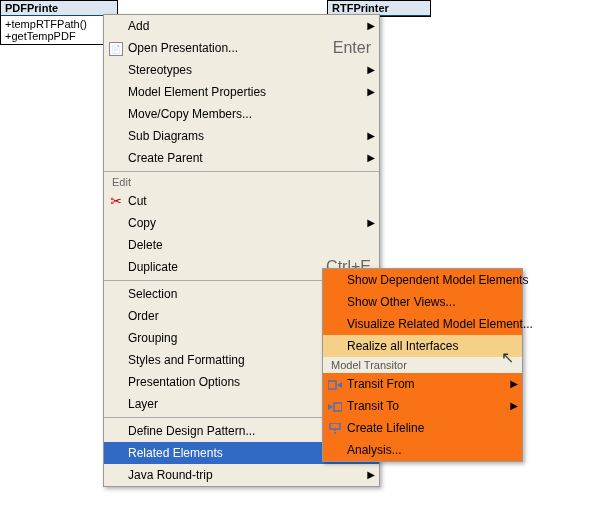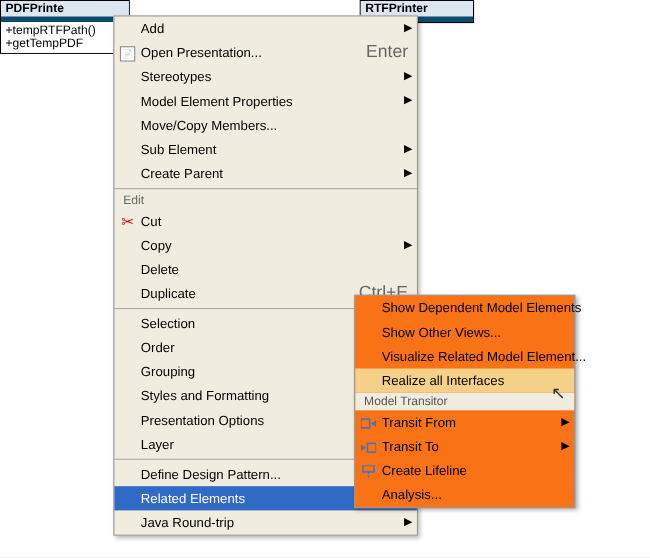--- a/index.html
+++ b/index.html
@@ -25,21 +25,21 @@
     
     .uml-box {
       position: absolute;
       border: 1px solid #000;
       background: #dce6f0;
       font-size: 11px;
     }
 
     .uml-box .title {
       background: #dce6f0;
-      border-bottom: 5px solid #0c4a6e;
+      border-bottom: 1px solid #0c4a6e;
       padding: 1px 4px;
       font-weight: bold;
       font-size: 11px;
     }
 
     .uml-box .methods {
       padding: 2px 4px;
       background: white;
     }
 
@@ -179,21 +179,21 @@
   <div class="menu-item">
     <span>Model Element Properties</span>
     <span class="arrow">▶</span>
   </div>
 
   <div class="menu-item">
     <span>Move/Copy Members...</span>
   </div>
 
   <div class="menu-item">
-    <span>Sub Element</span>
+    <span>Sub Diagrams</span>
     <span class="arrow">▶</span>
   </div>
 
   <div class="menu-item">
     <span>Create Parent</span>
     <span class="arrow">▶</span>
   </div>
 
   <div class="menu-separator"></div>
 

